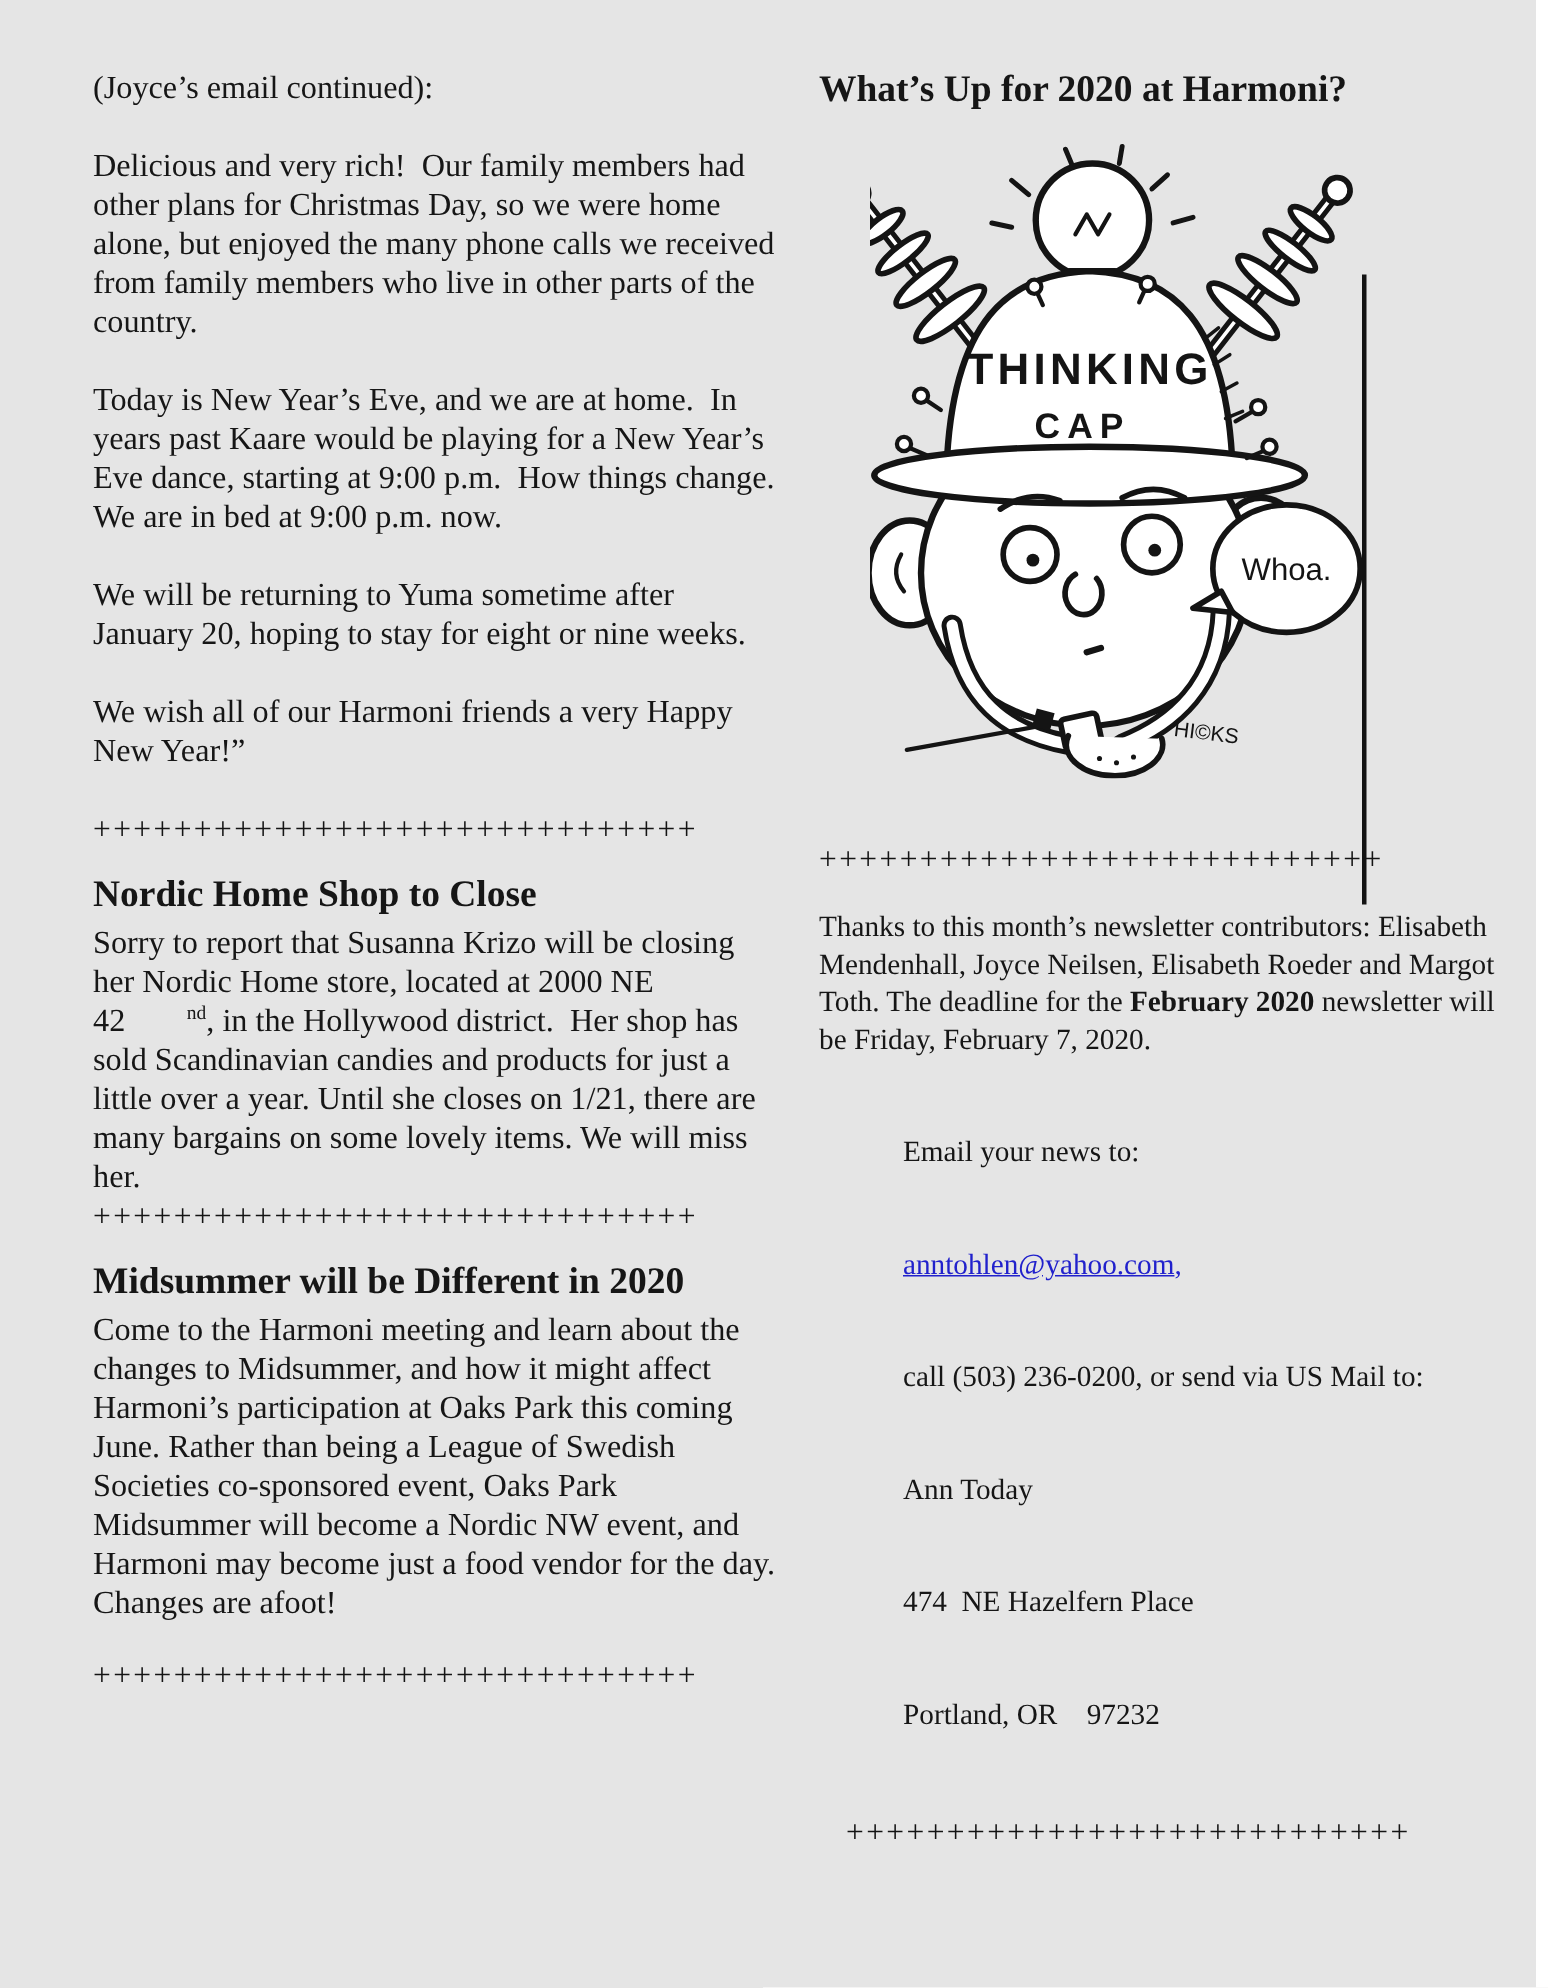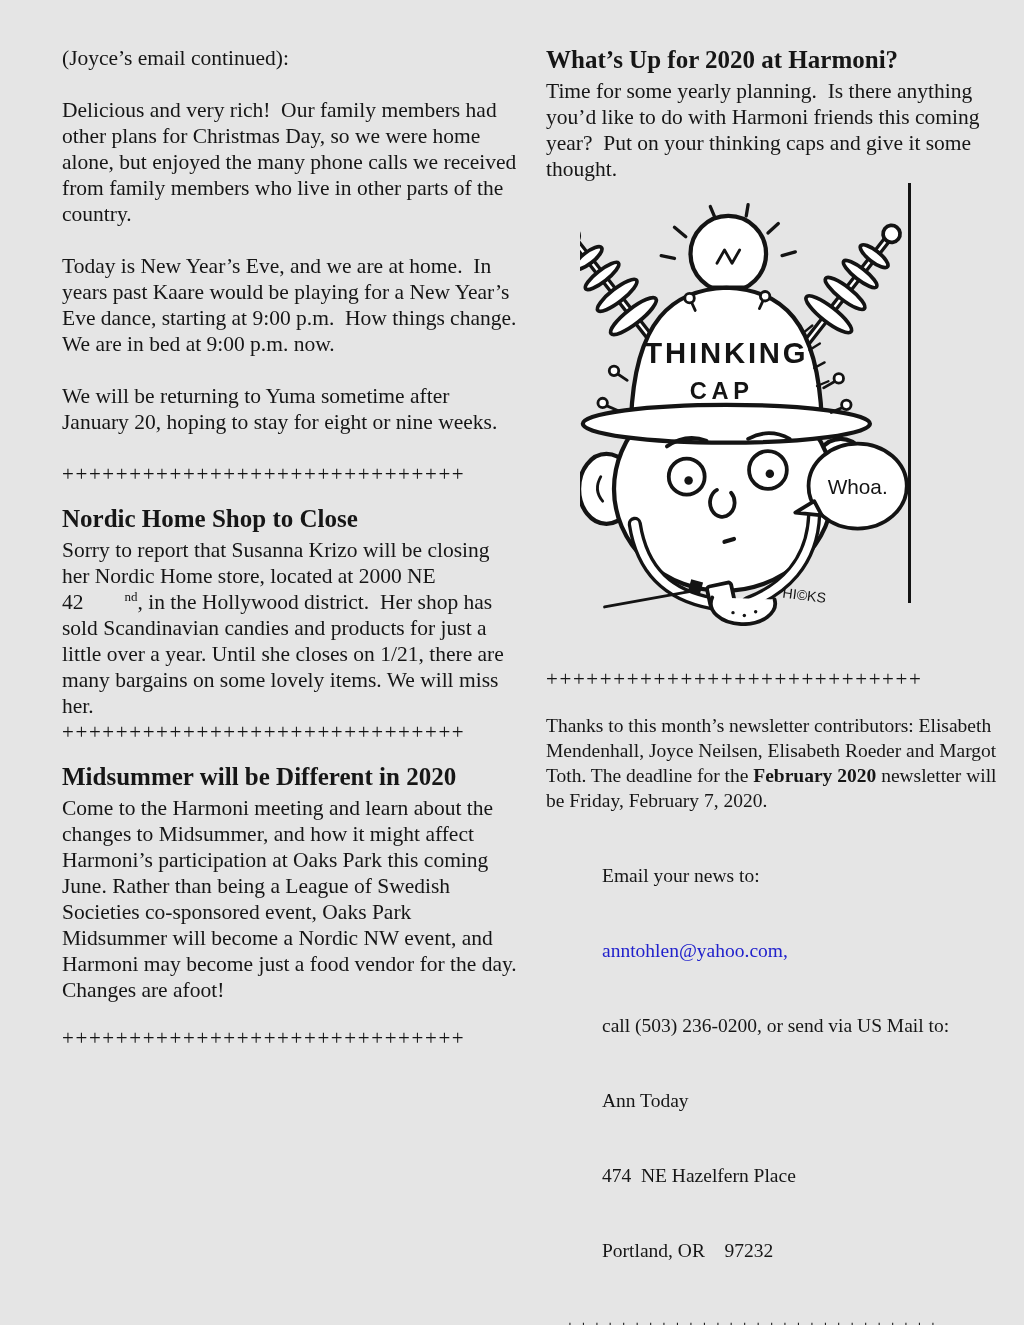--- a/index.html
+++ b/index.html
@@ -16,49 +16,49 @@
   .divider{font-size:21px;line-height:27px;letter-spacing:1.6px;white-space:nowrap;
            font-family:"Liberation Serif", serif;color:#141414;}
   .divider.gap-top{margin-top:22px;}
   .divider.gap-bot{margin-bottom:14px;}
   .divider.indent{padding-left:18px;}
   sup.ord{font-size:13px;vertical-align:super;line-height:0;margin-left:41px;}
   .cartoon{margin:14px 0 0 34px;width:340px;height:430px;}
   .vrule{position:absolute;left:908px;top:183px;width:3px;height:420px;background:#131313;}
   p.small{font-size:19.5px;line-height:25px;margin:20px 0 0 0;white-space:pre-wrap;}
   .contact{font-size:19.5px;line-height:25px;margin-left:56px;white-space:pre-wrap;}
-  a.email{color:#2121cc;cursor:pointer;}
+  a.email{color:#2121cc;text-decoration:underline;cursor:pointer;}
   .email-comma{color:#2121cc;}
   svg text{font-family:"Liberation Sans", sans-serif;}
   b{font-weight:bold;}
 </style>
 </head>
 <body>
 
 <div class="page">
 
   <div class="col left">
     <p class="body">(Joyce’s email continued):</p>
     <p class="body">Delicious and very rich!  Our family members had other plans for Christmas Day, so we were home alone, but enjoyed the many phone calls we received from family members who live in other parts of the country.</p>
     <p class="body">Today is New Year’s Eve, and we are at home.  In years past Kaare would be playing for a New Year’s Eve dance, starting at 9:00 p.m.  How things change.  We are in bed at 9:00 p.m. now.</p>
     <p class="body">We will be returning to Yuma sometime after January 20, hoping to stay for eight or nine weeks.</p>
+    <p class="body">We wish all of our Harmoni friends a very Happy New Year!”</p>
     <div class="divider">++++++++++++++++++++++++++++++</div>
 
     <h2>Nordic Home Shop to Close</h2>
     <p class="body last"><span>Sorry to report that Susanna Krizo will be closing her Nordic Home store, located at 2000 NE 42</span><sup class="ord">nd</sup><span>, in the Hollywood district.  Her shop has sold Scandinavian candies and products for just a little over a year. Until she closes on 1/21, there are many bargains on some lovely items. We will miss her.</span></p>
     <div class="divider gap-bot">++++++++++++++++++++++++++++++</div>
 
     <h2>Midsummer will be Different in 2020</h2>
     <p class="body last">Come to the Harmoni meeting and learn about the changes to Midsummer, and how it might affect Harmoni’s participation at Oaks Park this coming June. Rather than being a League of Swedish Societies co-sponsored event, Oaks Park Midsummer will become a Nordic NW event, and Harmoni may become just a food vendor for the day.  Changes are afoot!</p>
     <div class="divider gap-top">++++++++++++++++++++++++++++++</div>
   </div>
 
   <div class="col right">
     <h2 class="first">What’s Up for 2020 at Harmoni?</h2>
-    <p class="body last">Time for some yearly planning.  Is there anything you’d like to do with Harmoni friends this coming year?  Put on your thinking caps and give it some thought.</p>
 
     <div class="cartoon">
       <svg viewBox="0 0 360 445" width="340" height="430" fill="none" stroke-linecap="round" stroke-linejoin="round">
 
         <g stroke="#141414" stroke-width="3.5">
           <line x1="100" y1="28" x2="112" y2="38"></line>
           <line x1="138" y1="6" x2="143" y2="18"></line>
           <line x1="178" y1="4" x2="176" y2="16"></line>
           <line x1="210" y1="24" x2="199" y2="34"></line>
           <line x1="228" y1="54" x2="214" y2="58"></line>

